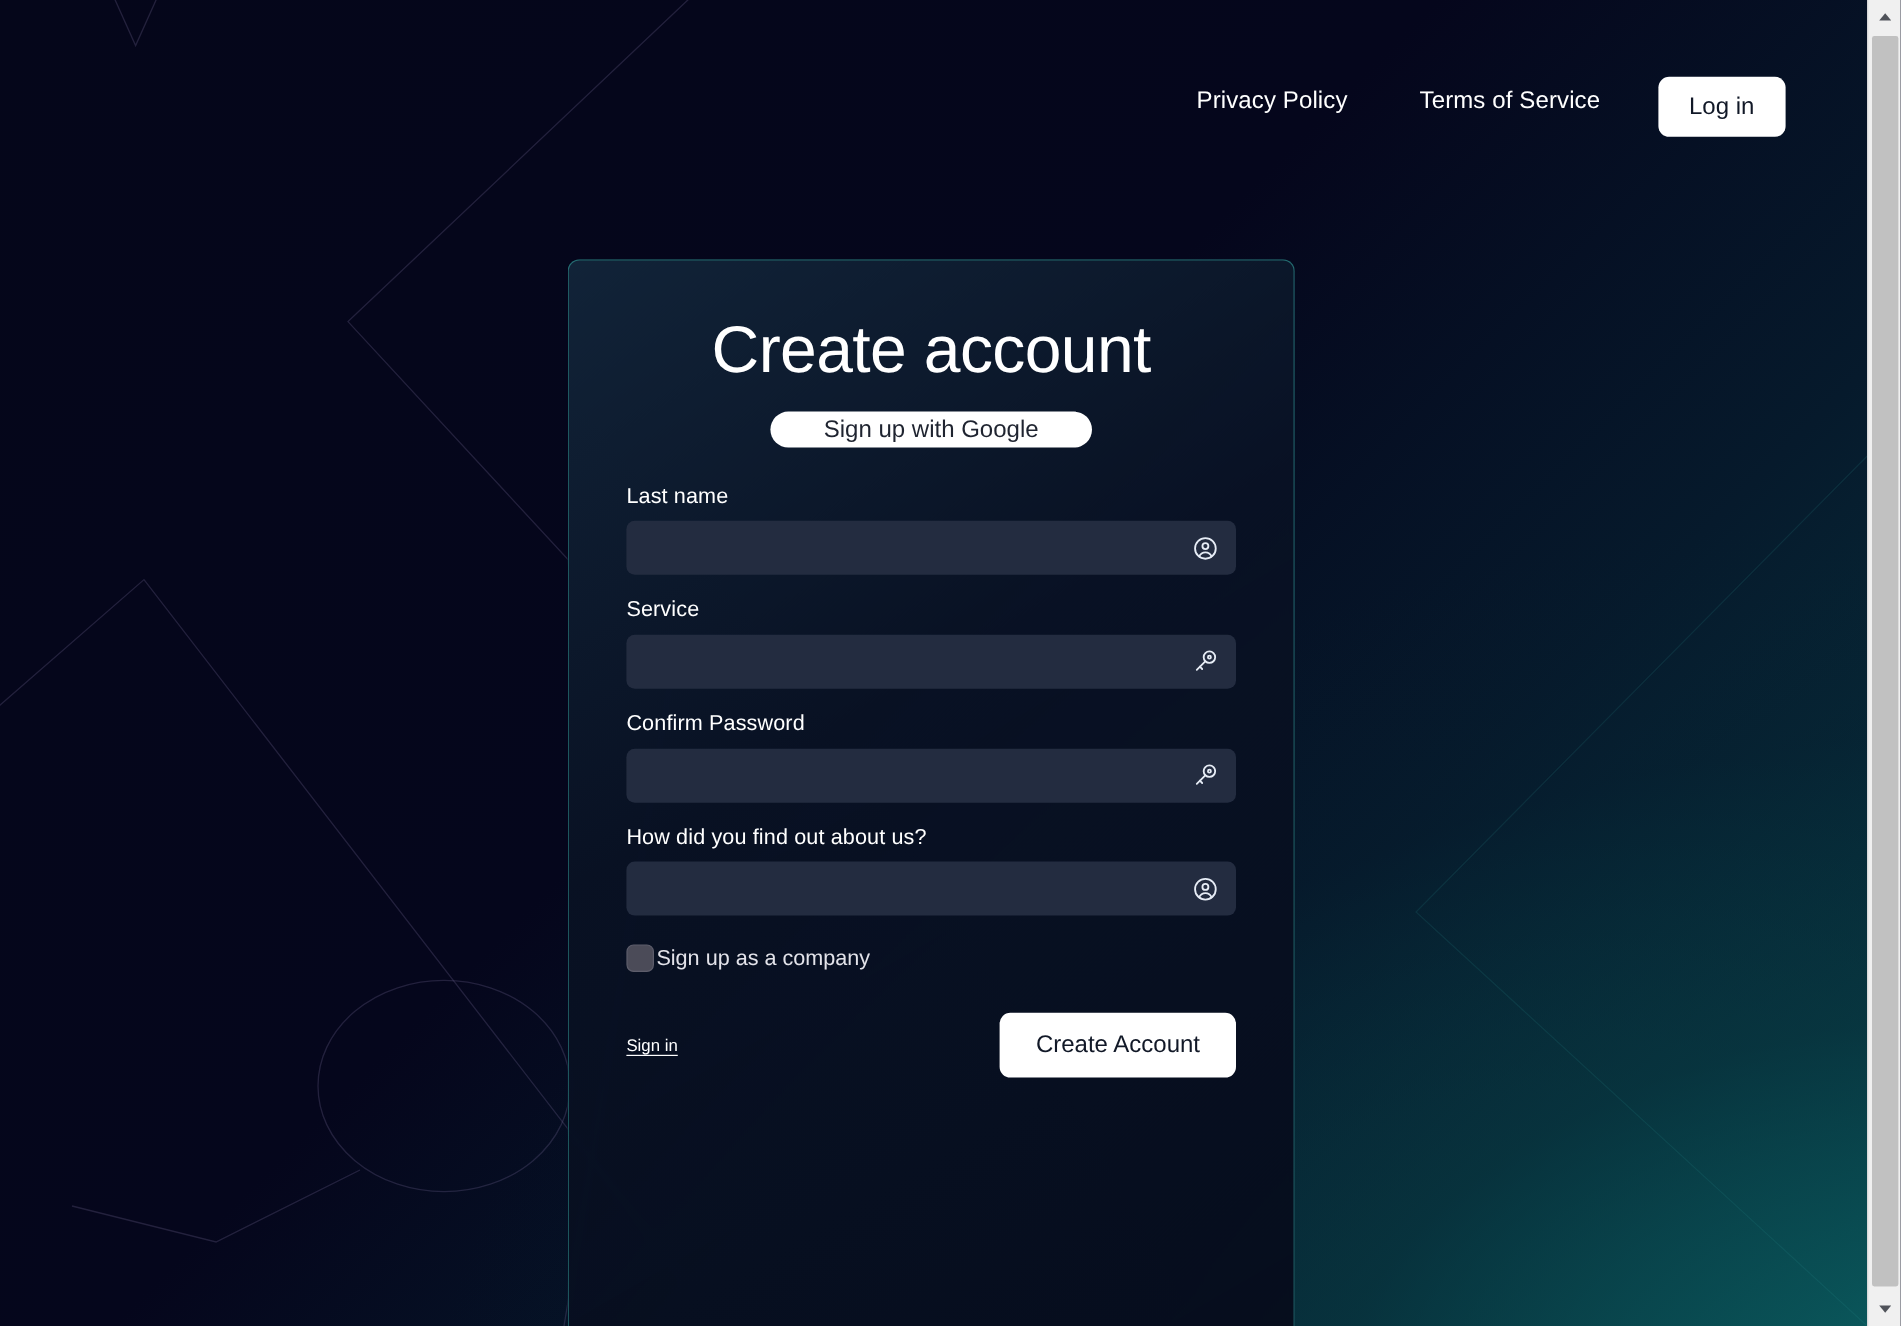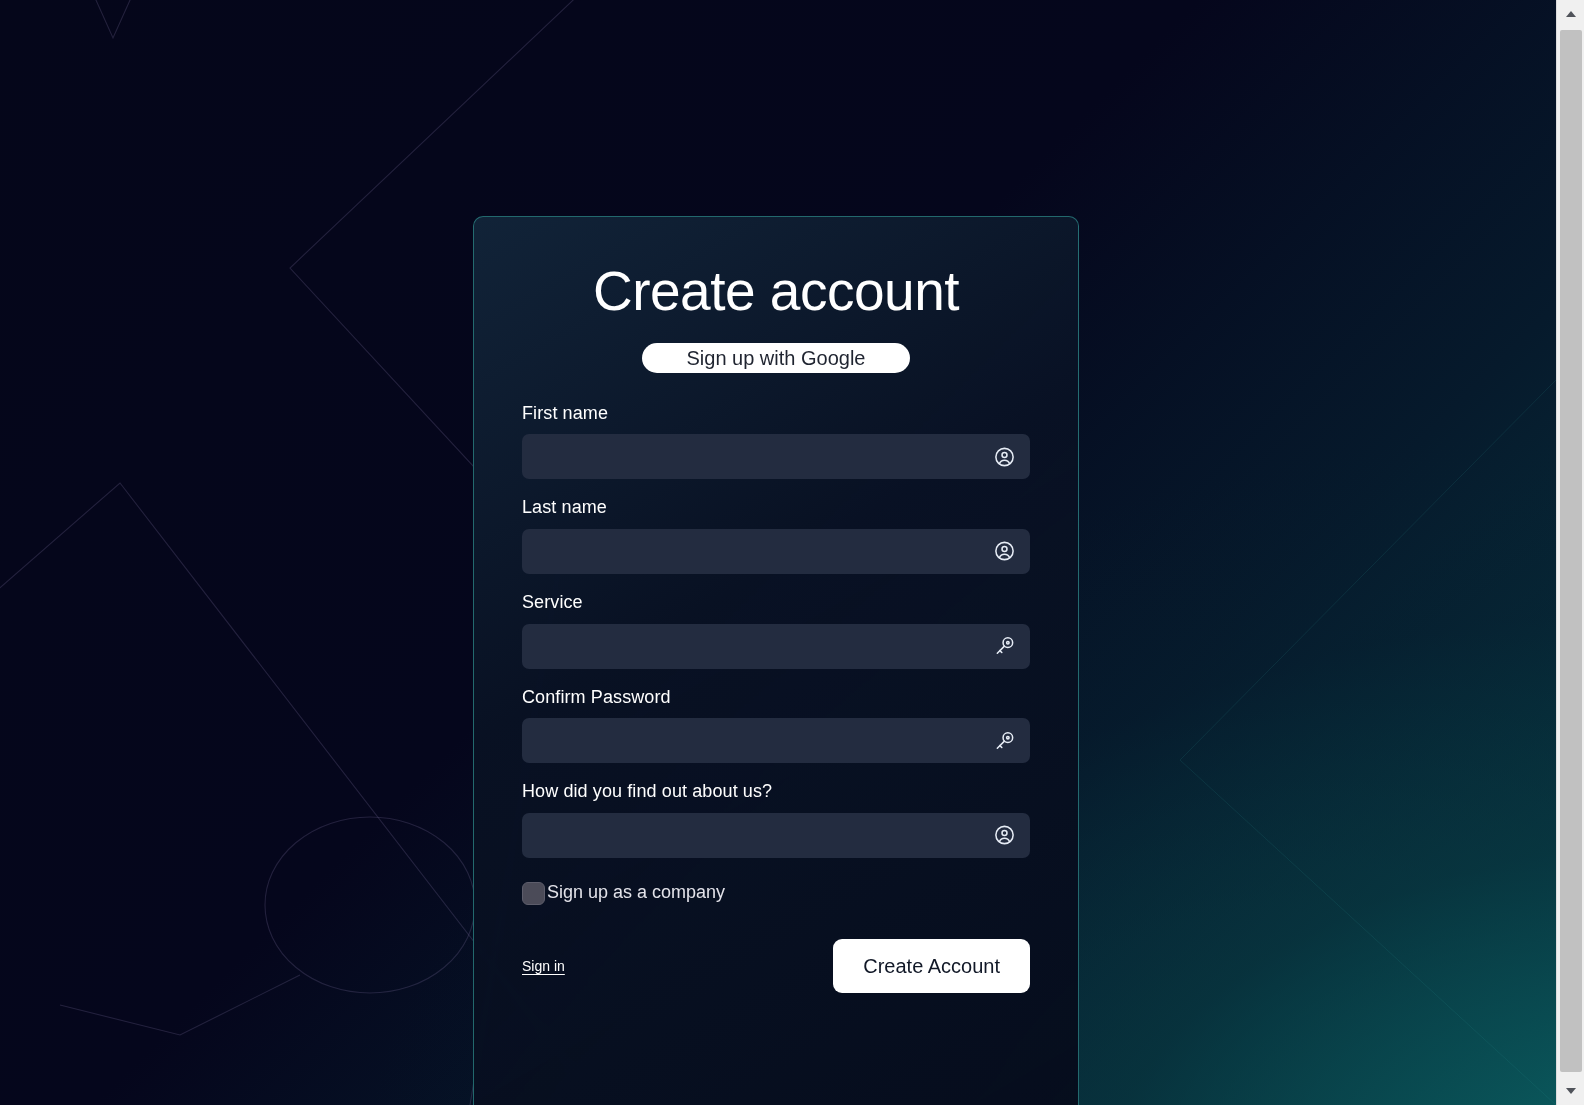--- a/index.html
+++ b/index.html
@@ -260,43 +260,35 @@
       <polyline points="700,-120 290,268 560,560 470,1105"></polyline>
       <polyline points="-60,640 120,483 600,1105"></polyline>
       <polyline points="60,1005 180,1035 300,975"></polyline>
       <ellipse cx="370" cy="905" rx="105" ry="88"></ellipse>
     </g>
     <g fill="none" stroke="#2e8c8c" stroke-opacity="0.16" stroke-width="1">
       <polyline points="1556,380 1180,760 1556,1105"></polyline>
     </g>
   </svg>
 
+  <nav id="topnav">
+    <a class="nav-link">Privacy Policy</a>
+    <a class="nav-link">Terms of Service</a>
+    <button id="login-button">Log in</button>
+  </nav>
 
   <section id="signup-card">
 
     <h1 id="card-title">Create account</h1>
 
     <div id="google-signup-row">
       <button id="google-signup-button">Sign up with Google</button>
     </div>
 
 
-    <div class="field">
-      <label class="field-label">First name</label>
-      <div class="input-wrap">
-        <input class="text-input" type="text" placeholder="" style="">
-        <span class="field-icon">
-          <svg viewBox="0 0 24 24" fill="none" stroke="currentColor" stroke-width="1.6" stroke-linecap="round" stroke-linejoin="round">
-            <circle cx="12" cy="12" r="9"></circle>
-            <circle cx="12" cy="10" r="2.6"></circle>
-            <path d="M6.6 19c1-2.4 3-3.6 5.4-3.6S16.4 16.6 17.4 19"></path>
-          </svg>
-        </span>
-      </div>
-    </div>
 
     <div class="field">
       <label class="field-label">Last name</label>
       <div class="input-wrap">
         <input class="text-input" type="text" placeholder="" style="">
         <span class="field-icon">
           <svg viewBox="0 0 24 24" fill="none" stroke="currentColor" stroke-width="1.6" stroke-linecap="round" stroke-linejoin="round">
             <circle cx="12" cy="12" r="9"></circle>
             <circle cx="12" cy="10" r="2.6"></circle>
             <path d="M6.6 19c1-2.4 3-3.6 5.4-3.6S16.4 16.6 17.4 19"></path>

